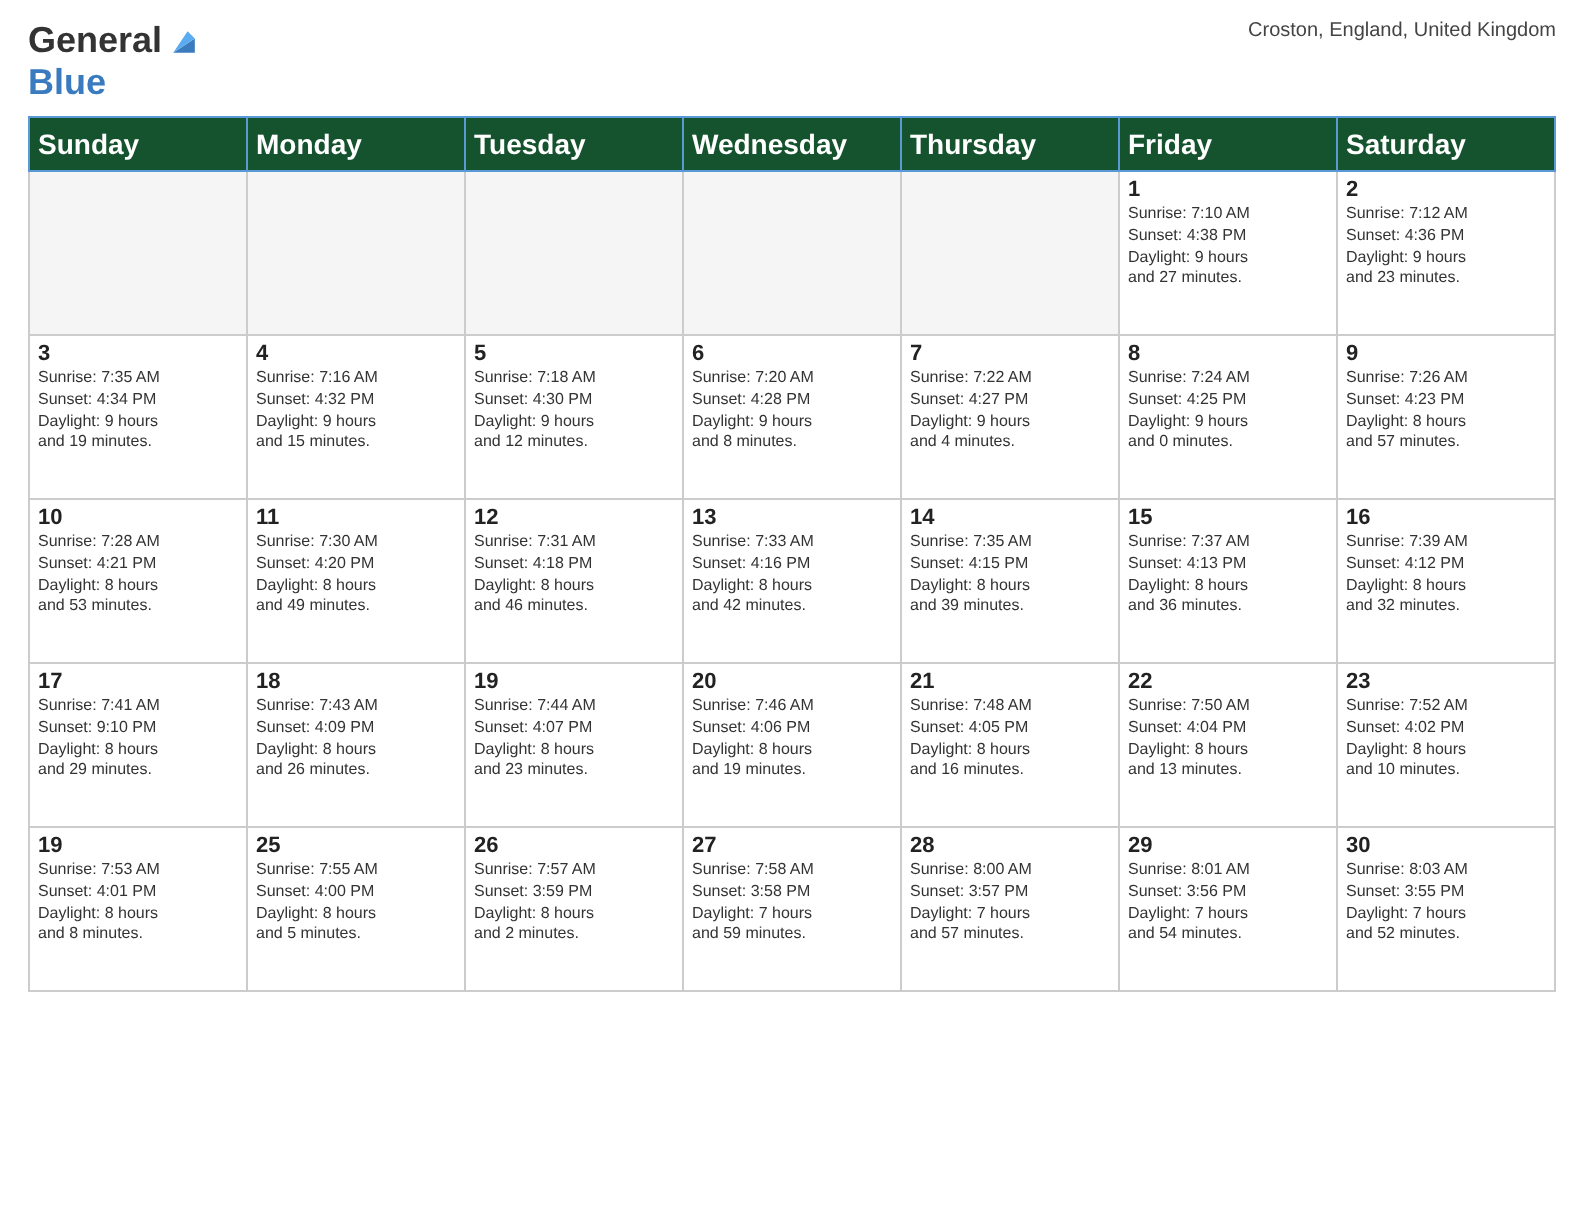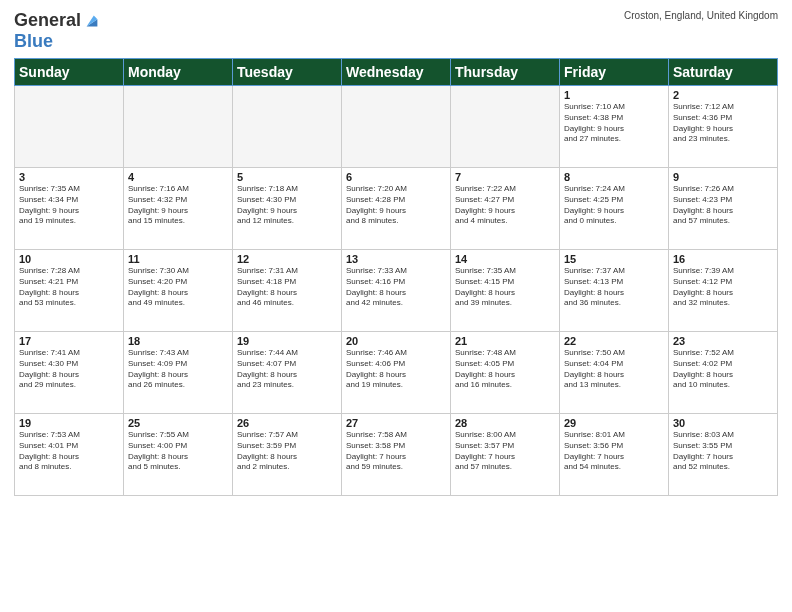--- a/index.html
+++ b/index.html
@@ -251,21 +251,21 @@
             <div class="day-info" style="white-space: pre-line;">Sunrise: 7:39 AM
 Sunset: 4:12 PM
 Daylight: 8 hours
 and 32 minutes.</div>
           </td>
         </tr>
         <tr>
           <td>
             <span class="day-num">17</span>
             <div class="day-info" style="white-space: pre-line;">Sunrise: 7:41 AM
-Sunset: 4:30 PM
+Sunset: 9:10 PM
 Daylight: 8 hours
 and 29 minutes.</div>
           </td>
           <td>
             <span class="day-num">18</span>
             <div class="day-info" style="white-space: pre-line;">Sunrise: 7:43 AM
 Sunset: 4:09 PM
 Daylight: 8 hours
 and 26 minutes.</div>
           </td>

